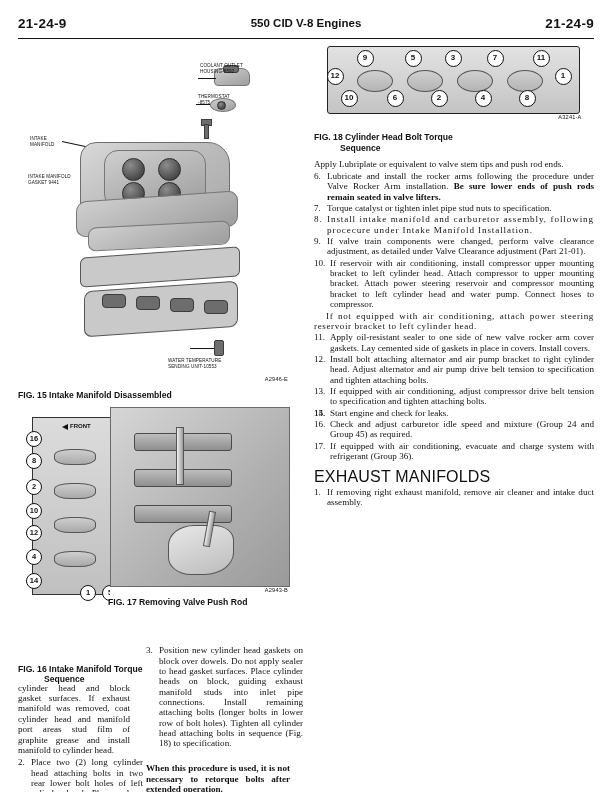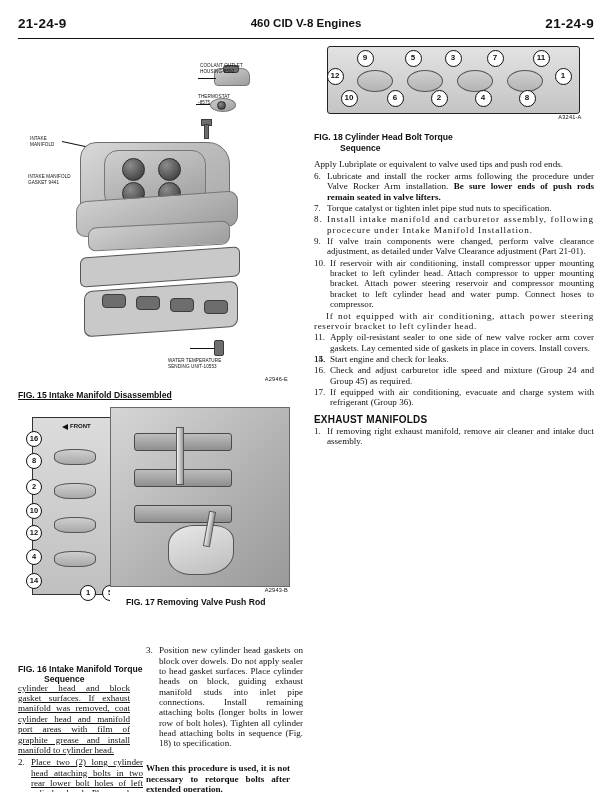--- a/index.html
+++ b/index.html
@@ -34,21 +34,21 @@
     text-align:center;
     font-family:"Liberation Sans", sans-serif;
     font-weight:bold;font-size:11.5px;
   }
   .header .rule{
     position:absolute;left:0;right:0;top:22px;
     border-top:1.6px solid #111;
   }
   
   .col-left{
-    position:absolute;left:18px;top:46px;width:272px;height:730px;text-decoration:underline;
+    position:absolute;left:18px;top:46px;width:272px;height:730px;
   }
   .col-right{
     position:absolute;left:314px;top:46px;width:280px;height:730px;
   }
   
   .fig-cap{
     font-family:"Liberation Sans", sans-serif;
     font-size:8.6px;font-weight:bold;
     line-height:1.25;
     margin:4px 0 6px 0;
@@ -69,21 +69,21 @@
     font-size:9.1px;line-height:1.14;text-align:justify;
   }
   .num-item .n{
     position:absolute;left:0;top:0;width:11px;text-align:left;
   }
   .num-item.wide{padding-left:16px;}
   .num-item.wide .n{width:14px;}
   b.strong{font-weight:bold;}
   .sec-head{
     font-family:"Liberation Sans", sans-serif;
-    font-weight:bold;font-size:10px;
+    font-weight:normal;font-size:16px;
     margin:6px 0 1px 0;letter-spacing:.2px;
   }
   .sub-head{
     font-weight:bold;font-style:italic;font-size:9.6px;
     margin:2px 0 1px 0;
   }
   .spaced{letter-spacing:.9px;}
   
   .illus{position:relative;background:#fff;}
   .lbl{
@@ -180,21 +180,21 @@
     font-size:6px;font-weight:bold;
   }
 </style>
 </head>
 <body>
 
 <div class="page">
 
   <div class="header">
     <div class="pn-left">21-24-9</div>
-    <div class="title">460 CID V-8 Engines</div>
+    <div class="title">550 CID V-8 Engines</div>
     <div class="pn-right">21-24-9</div>
     <div class="rule"></div>
   </div>
 
   <div class="col-left">
 
     <div class="illus" id="fig15">
 
       <div class="mf-shade" style="left:196px;top:22px;width:34px;height:16px;border-radius:6px 8px 4px 4px;"></div>
       <div class="mf-dark" style="left:205px;top:19px;width:14px;height:6px;border-radius:3px;"></div>
@@ -292,25 +292,25 @@
         <div class="rod" style="left:96px;top:104px;width:5px;height:34px;transform:rotate(10deg);"></div>
         <div class="fig-id" style="position:absolute;right:2px;top:180px;">A2943-B</div>
       </div>
     </div>
 
     <div style="position:relative;width:272px;">
       <div class="fig-cap" style="position:absolute;left:0;top:0;width:150px;margin-top:25px;">
         <span>FIG. 16 Intake Manifold Torque</span>
         <span class="ind">Sequence</span>
       </div>
-      <div class="fig-cap" style="position:absolute;left:108px;top:-46px;width:180px;">FIG. 17 Removing Valve Push Rod</div>
+      <div class="fig-cap" style="position:absolute;left:90px;top:-46px;width:180px;">FIG. 17 Removing Valve Push Rod</div>
     </div>
 
     <div class="body-text" style="position:relative;margin-top:44px;">
-      <p style="width:112px;">cylinder head and block gasket surfaces. If exhaust manifold was removed, coat cylinder head and manifold port areas with film of graphite grease and install manifold to cylinder head.</p>
+      <p style="width:112px;">cylinder head and block gasket surfaces. If exhaust manifold was removed, coat cylinder head and manifold port areas stud film of graphite grease and install manifold to cylinder head.</p>
     </div>
 
     <div style="position:relative;width:272px;margin-top:2px;">
       <div class="num-item" style="width:112px;">
         <span class="n">2.</span>
         <span>Place two (2) long cylinder head attaching bolts in two rear lower bolt holes of left cylinder head. Place a long cylinder head attaching bolt in rear lower bolt hole of right cylinder head. Use rubber bands to retain bolts in position until cylinder heads are installed.</span>
       </div>
 
       <div class="num-item" style="position:absolute;left:128px;top:-112px;width:144px;">
         <span class="n">3.</span>
@@ -348,21 +348,21 @@
 
       <div class="fig-id" style="position:absolute;right:0px;top:68px;">A3241-A</div>
     </div>
 
     <div class="fig-cap" style="margin-top:6px;">
       <span>FIG. 18 Cylinder Head Bolt Torque</span>
       <span class="ind">Sequence</span>
     </div>
 
     <div class="body-text">
-      <p>Apply Lubriplate or equivalent to valve used tips and push rod ends.</p>
+      <p>Apply Lubriplate or equivalent to valve stem tips and push rod ends.</p>
 
       <div class="num-item">
         <span class="n">6.</span>
         <span>Lubricate and install the rocker arms following the procedure under Valve Rocker Arm installation. </span><b class="strong">Be sure lower ends of push rods remain seated in valve lifters.</b>
       </div>
 
       <div class="num-item">
         <span class="n">7.</span>
         <span>Torque catalyst or tighten inlet pipe stud nuts to specification.</span>
       </div>
@@ -382,21 +382,29 @@
         <span>If reservoir with air conditioning, install compressor upper mounting bracket to left cylinder head. Attach compressor to upper mounting bracket. Attach power steering reservoir and compressor mounting bracket to left cylinder head and water pump. Connect hoses to compressor.</span>
       </div>
 
       <p style="text-indent:12px;letter-spacing:.6px;">If not equipped with air conditioning, attach power steering reservoir bracket to left cylinder head.</p>
 
       <div class="num-item wide">
         <span class="n">11.</span>
         <span>Apply oil-resistant sealer to one side of new valve rocker arm cover gaskets. Lay cemented side of gaskets in place in covers. Install covers.</span>
       </div>
 
-
+      <div class="num-item wide">
+        <span class="n">12.</span>
+        <span>Install bolt attaching alternator and air pump bracket to right cylinder head. Adjust alternator and air pump drive belt tension to specification and tighten attaching bolts.</span>
+      </div>
+
+      <div class="num-item wide">
+        <span class="n">13.</span>
+        <span>If equipped with air conditioning, adjust compressor drive belt tension to specification and tighten attaching bolts.</span>
+      </div>
 
       <div class="num-item wide">
         <span class="n">14.</span>
       </div>
 
       <div class="num-item wide">
         <span class="n">15.</span>
         <span>Start engine and check for leaks.</span>
       </div>
 

